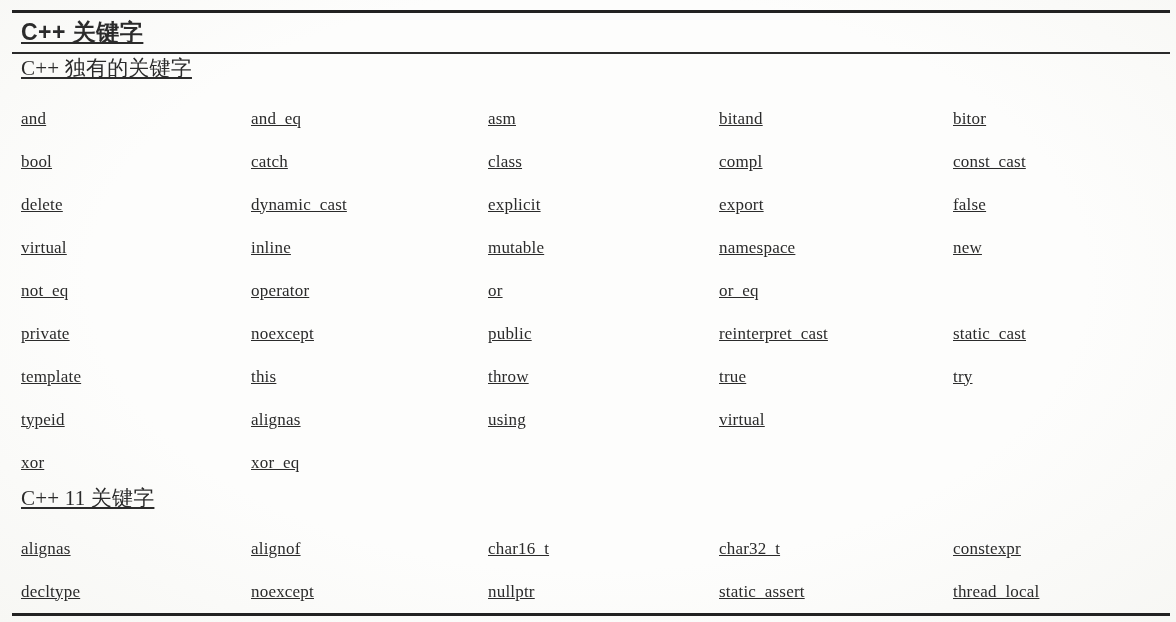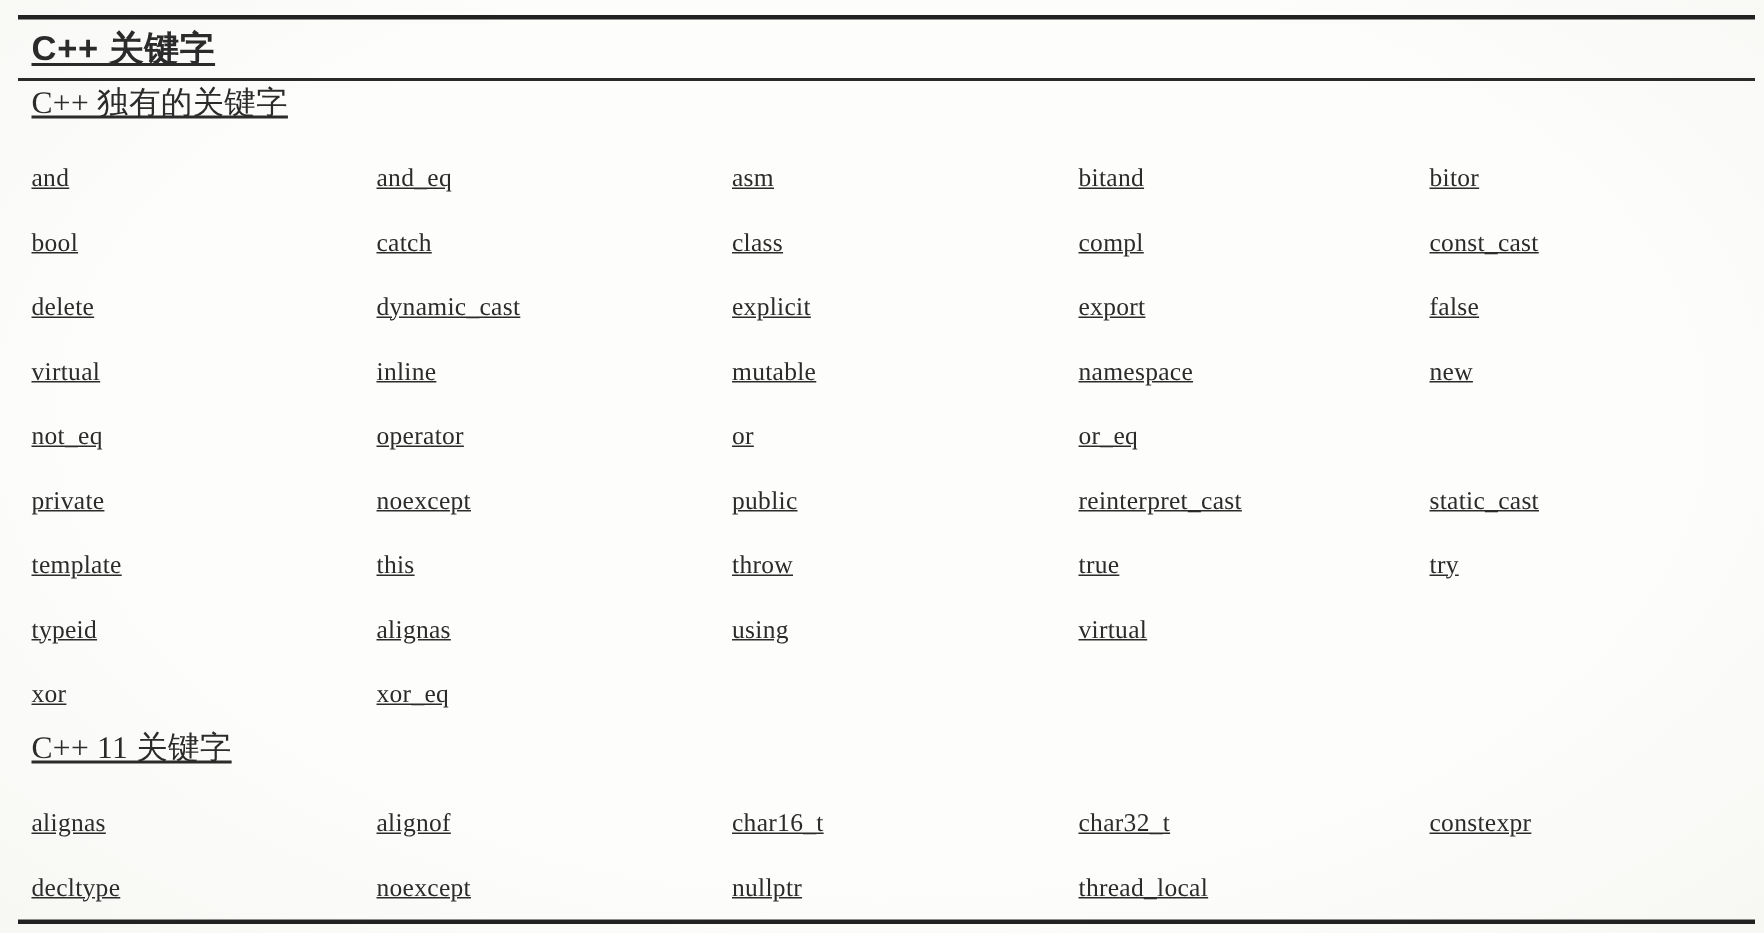--- a/index.html
+++ b/index.html
@@ -156,17 +156,18 @@
       <span class="cell">alignof</span>
       <span class="cell">char16_t</span>
       <span class="cell">char32_t</span>
       <span class="cell">constexpr</span>
     </div>
 
     <div class="row kw-row">
       <span class="cell">decltype</span>
       <span class="cell">noexcept</span>
       <span class="cell">nullptr</span>
+      <span class="cell">static_assert</span>
       <span class="cell">thread_local</span>
     </div>
 
   </div>
 </div>
 
 </body></html>

